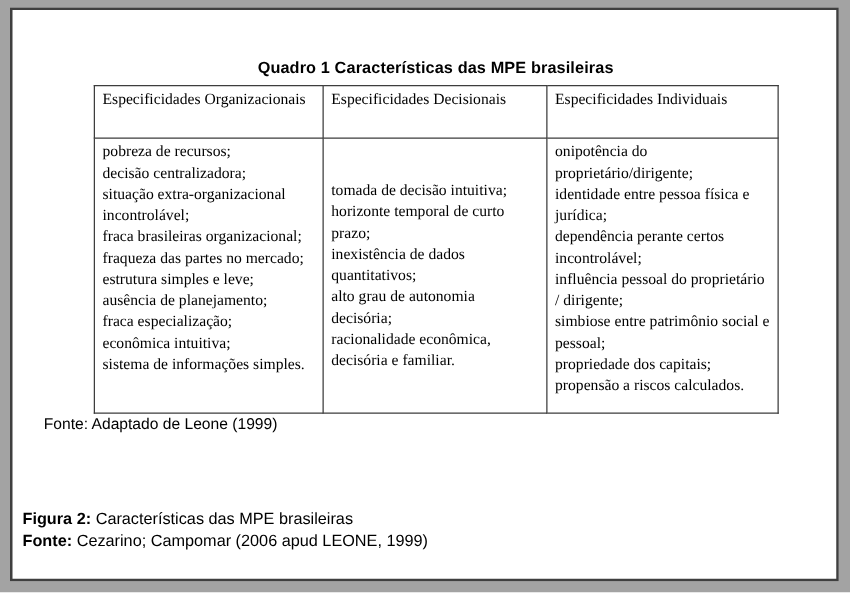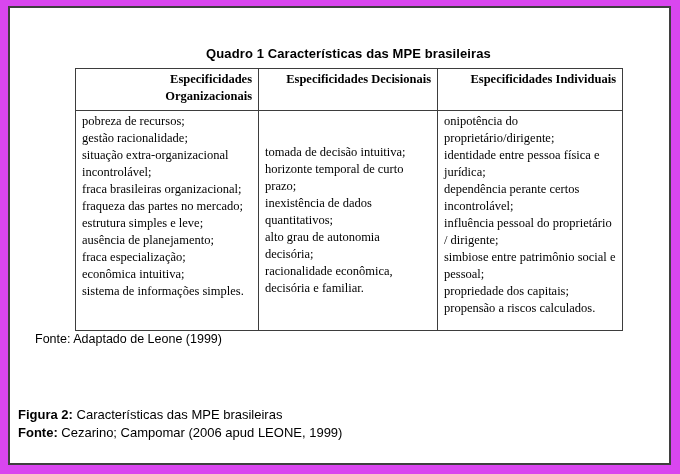--- a/index.html
+++ b/index.html
@@ -1,21 +1,21 @@
 <!DOCTYPE html>
 <html><head>
 <meta charset="utf-8">
 <style>
   * { margin: 0; padding: 0; box-sizing: border-box; }
   html, body { background: #ffffff; }
   .page {
     position: relative;
     width: 680px;
     height: 474px;
-    background: #d946ef;
+    background: #a3a3a3;
     overflow: hidden;
     font-family: "Liberation Sans", sans-serif;
     color: #000000;
   }
   .frame {
     position: absolute;
     left: 8px; top: 6px;
     width: 663px; height: 459px;
     border: 2px solid #3f3f3f;
     background: #ffffff;
@@ -40,24 +40,23 @@
     font-size: 12.5px;
     line-height: 17px;
   }
   table.mpe-table th, table.mpe-table td {
     border: 1px solid #3d3d3d;
     padding: 2px 6px 3px 6px;
     text-align: left;
     font-weight: normal;
   }
   table.mpe-table th {
-    font-weight: bold;
+    font-weight: normal;
     vertical-align: top;
     height: 42px;
-    text-align: right;
   }
   table.mpe-table td {
     vertical-align: top;
     height: 220px;
   }
   table.mpe-table td.v-center { vertical-align: middle; }
   .cell-line { margin: 0; }
   .table-source {
     position: absolute;
     left: 35px; top: 332px;
@@ -90,21 +89,21 @@
       <tr>
         <th>Especificidades Organizacionais</th>
         <th>Especificidades Decisionais</th>
         <th>Especificidades Individuais</th>
       </tr>
     </thead>
     <tbody>
       <tr>
         <td>
             <div class="cell-line">pobreza de recursos;</div>
-            <div class="cell-line">gestão racionalidade;</div>
+            <div class="cell-line">decisão centralizadora;</div>
             <div class="cell-line">situação extra-organizacional incontrolável;</div>
             <div class="cell-line">fraca brasileiras organizacional;</div>
             <div class="cell-line">fraqueza das partes no mercado;</div>
             <div class="cell-line">estrutura simples e leve;</div>
             <div class="cell-line">ausência de planejamento;</div>
             <div class="cell-line">fraca especialização;</div>
             <div class="cell-line">econômica intuitiva;</div>
             <div class="cell-line">sistema de informações simples.</div>
           </td>
         <td class="v-center">

